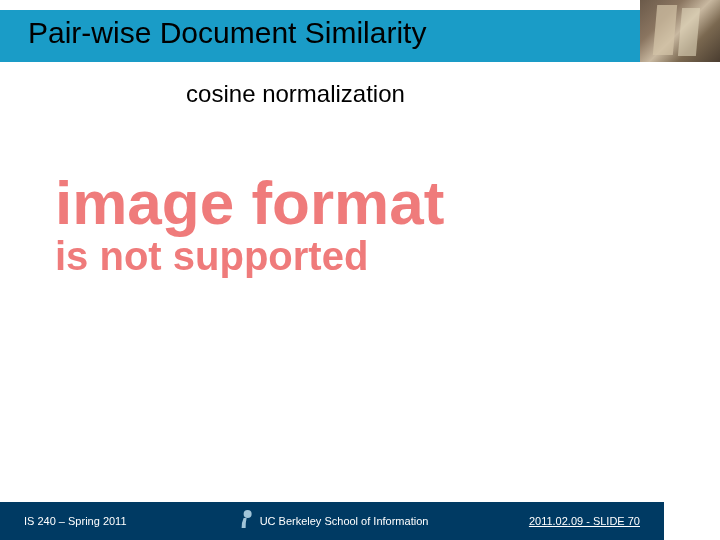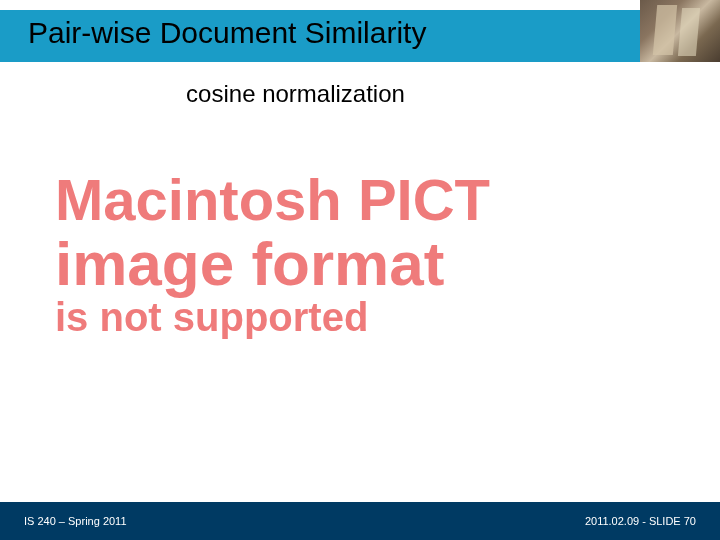--- a/index.html
+++ b/index.html
@@ -93,21 +93,21 @@
       line-height: 1.05;
       letter-spacing: 0px;
     }
     .error-line1 { font-size: 58px; }
     .error-line2 { font-size: 62px; }
     .error-line3 { font-size: 40px; }
     .footer {
       position: absolute;
       bottom: 0;
       left: 0;
-      width: 720px;
+      width: 664px;
       height: 38px;
       background: #003a63;
       display: flex;
       align-items: center;
       justify-content: space-between;
       padding: 0 24px;
     }
     .footer-left {
       color: #ffffff;
       font-size: 11px;
@@ -130,35 +130,44 @@
       height: 26px;
       position: relative;
     }
     .footer-logo-icon svg {
       width: 100%;
       height: 100%;
     }
     .footer-right {
       color: #ffffff;
       font-size: 11px;
+      text-decoration: underline;
     }
   </style>
 </head>
 <body>
 
 <div class="header">
   <div class="header-bar"></div>
   <div class="header-title">Pair-wise Document Similarity</div>
   <div class="header-photo"></div>
 </div>
 
 <div class="subtitle">cosine normalization</div>
 
 <div class="error-container">
-  <div class="error-text error-line1">Macintosh PICT</div>
   <div class="error-text error-line2">image format</div>
   <div class="error-text error-line3">is not supported</div>
 </div>
 
 <div class="footer">
   <div class="footer-left">IS 240 – Spring 2011</div>
+  <div class="footer-center">
+    <div class="footer-logo-icon">
+      <svg viewBox="0 0 18 26">
+        <circle cx="12" cy="6" r="4" fill="#a0c4d8"></circle>
+        <path d="M 8 10 Q 6 14 6 20 L 10 20 Q 10 14 11 10 Z" fill="#a0c4d8"></path>
+      </svg>
+    </div>
+    <div class="footer-logo-text">UC Berkeley School of Information</div>
+  </div>
   <div class="footer-right">2011.02.09 - SLIDE 70</div>
 </div>
 
 </body></html>

